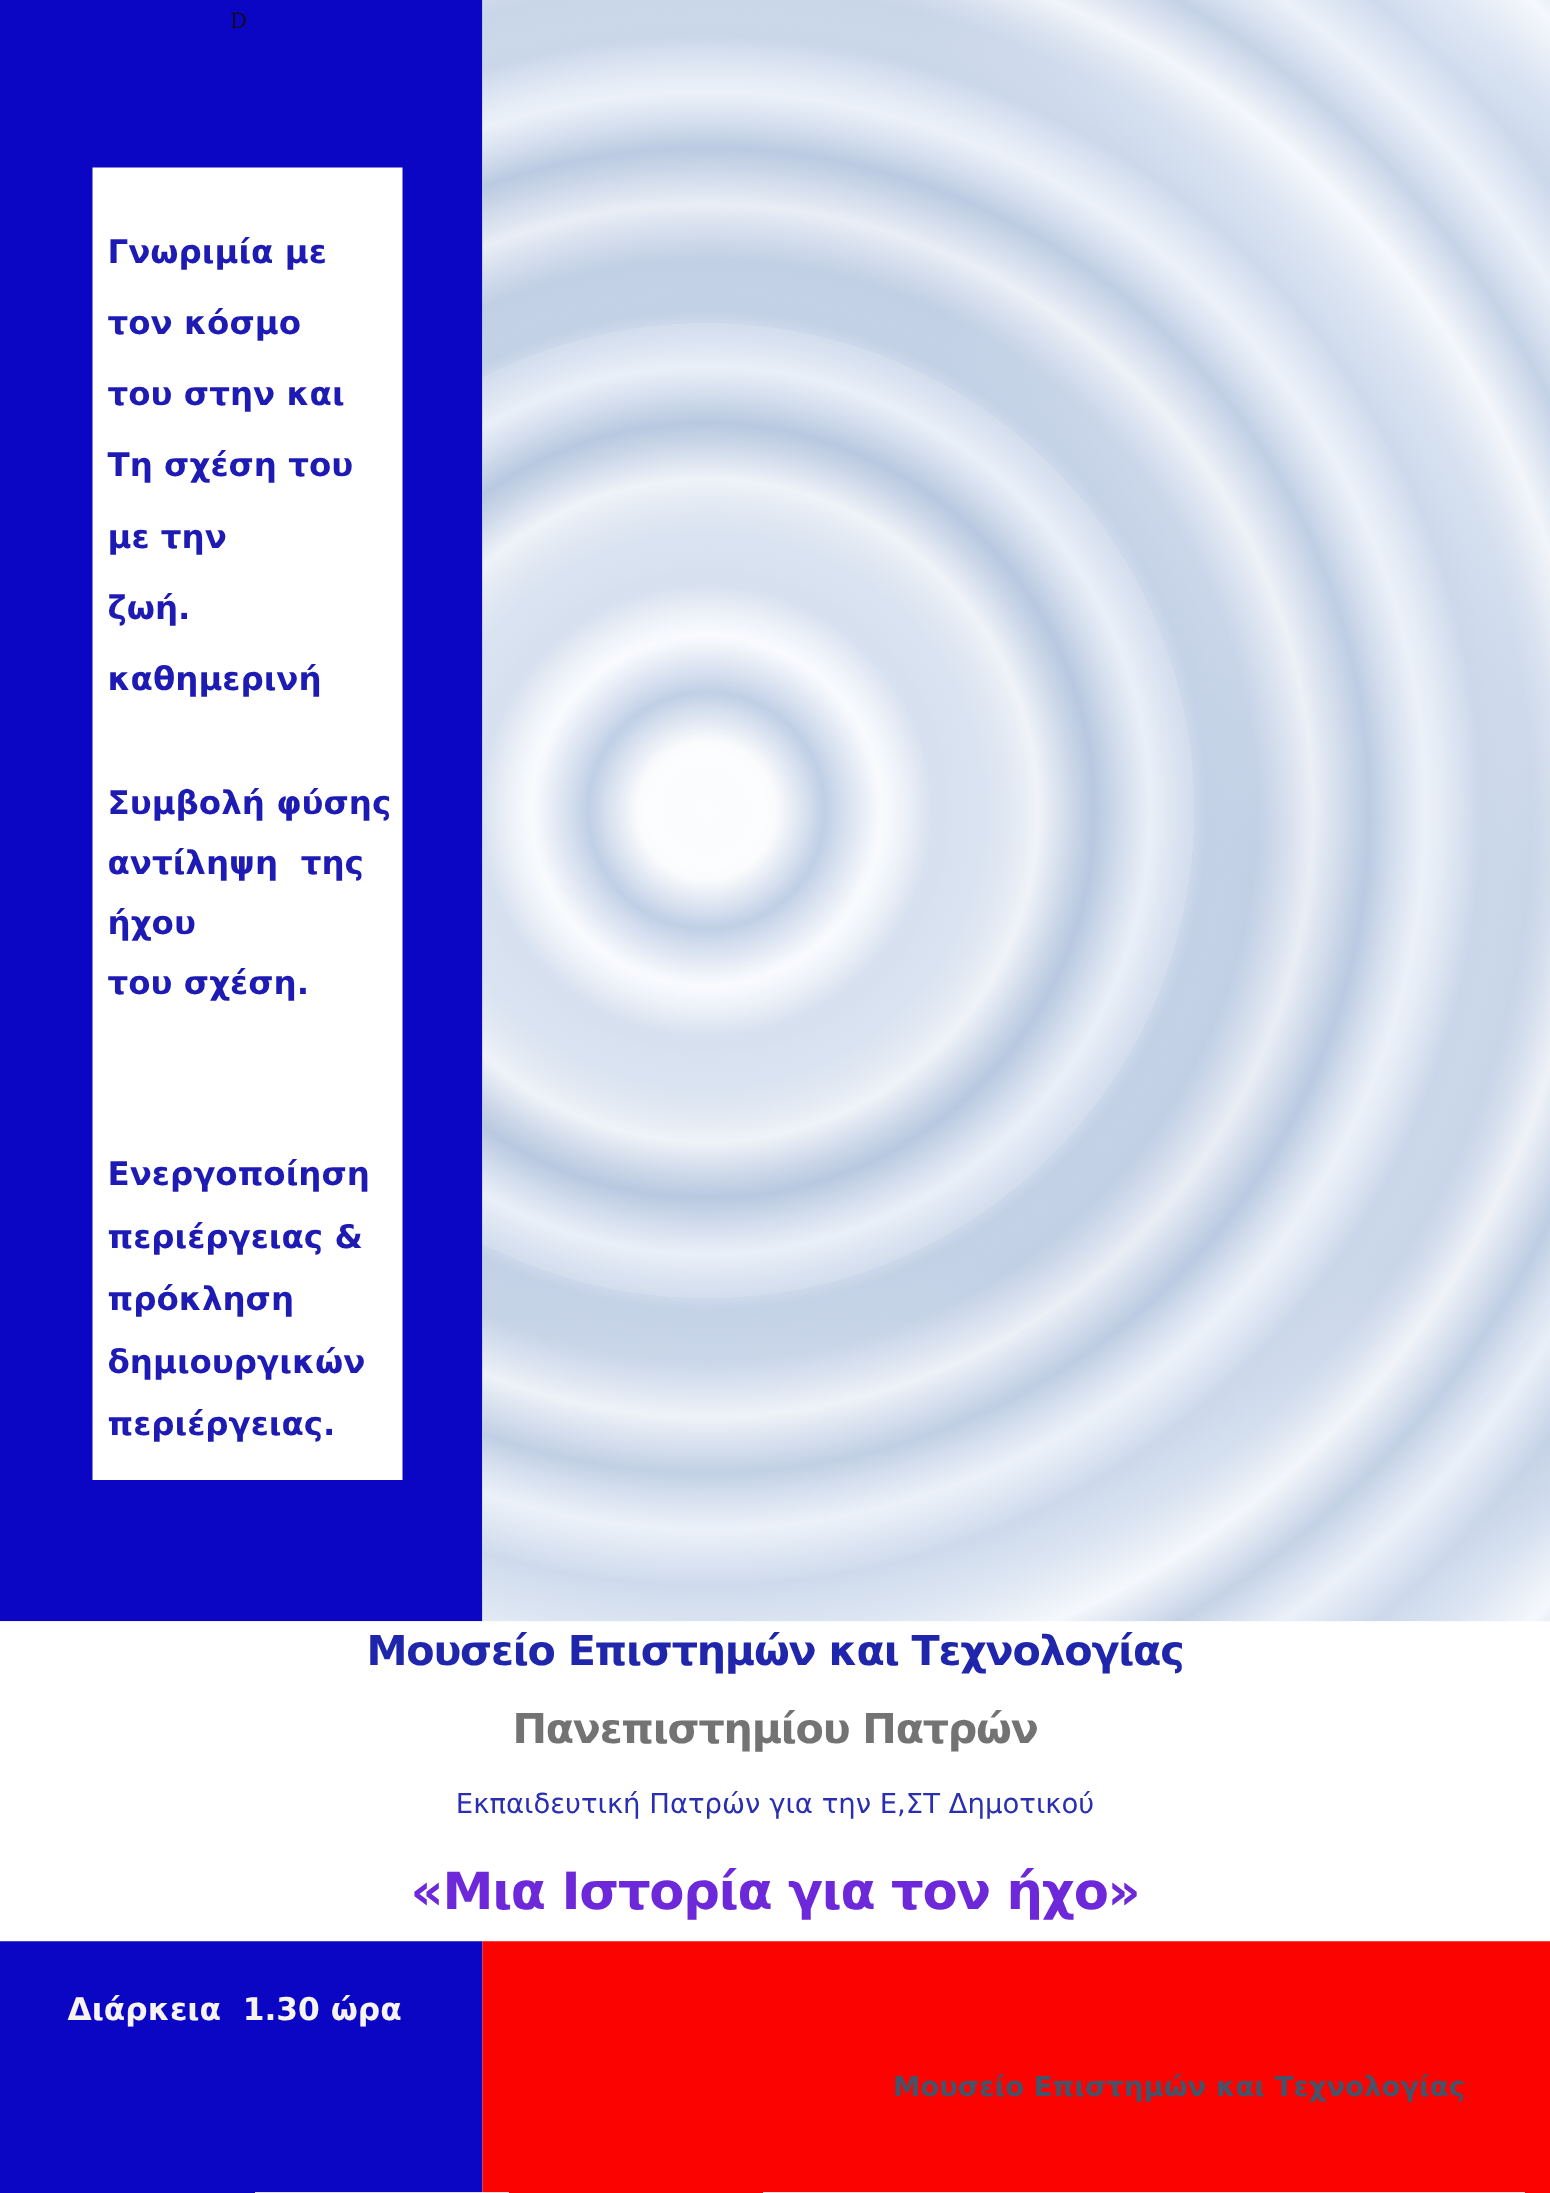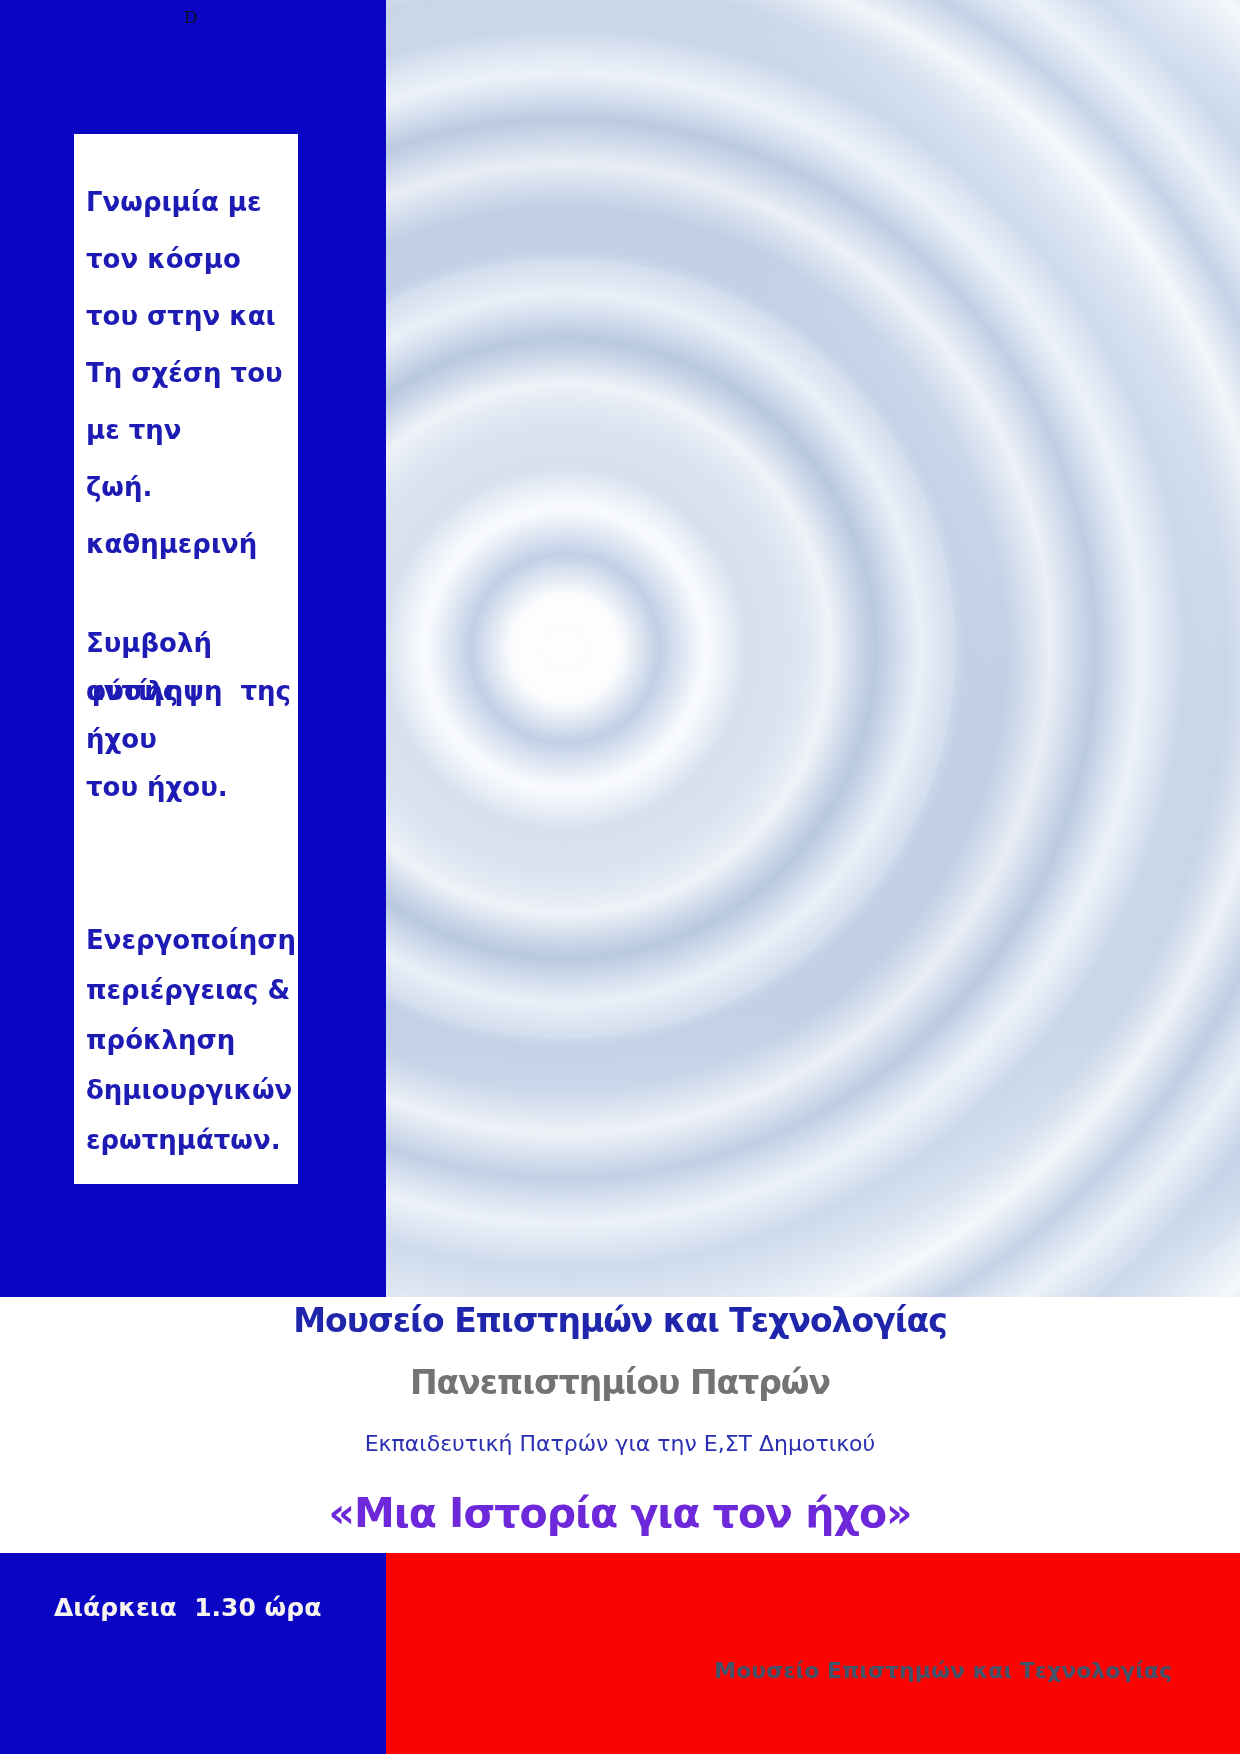--- a/index.html
+++ b/index.html
@@ -9,21 +9,21 @@
   }
   
   .sidebar{
     position:absolute;left:0;top:0;width:386px;height:1297px;background:#0b06c4;
   }
   .stray-char{
     position:absolute;left:184px;top:7px;font-size:17px;line-height:20px;
     color:#0d0d24;font-family:"DejaVu Serif","Liberation Serif",serif;
   }
   .intro-card{
-    position:absolute;left:74px;top:134px;width:224px;height:1050px;
+    position:absolute;left:74px;top:134px;width:248px;height:1050px;
     background:#ffffff;box-sizing:border-box;padding:40px 6px 0 12px;
     color:#1d1bb4;font-weight:bold;font-size:26px;
   }
   .intro-card .line{white-space:pre-wrap;}
   .para-a .line{height:57px;line-height:57px;}
   .para-b{margin-top:46px;}
   .para-b .line{height:48px;line-height:48px;}
   .para-c{margin-top:104px;}
   .para-c .line{height:50px;line-height:50px;}
   .water{
@@ -73,28 +73,28 @@
         <div class="line">του στην και</div>
         <div class="line">Τη σχέση του</div>
         <div class="line">με την</div>
         <div class="line">ζωή.</div>
         <div class="line">καθημερινή</div>
       </div>
       <div class="para para-b">
         <div class="line">Συμβολή φύσης</div>
         <div class="line">αντίληψη  της</div>
         <div class="line">ήχου</div>
-        <div class="line">του ήχου.</div>
+        <div class="line">του σχέση.</div>
       </div>
       <div class="para para-c">
         <div class="line">Ενεργοποίηση</div>
         <div class="line">περιέργειας &amp;</div>
         <div class="line">πρόκληση</div>
         <div class="line">δημιουργικών</div>
-        <div class="line">ερωτημάτων.</div>
+        <div class="line">περιέργειας.</div>
       </div>
     </div>
   </div>
 
   <div class="water"></div>
 
   <div class="mid-band">
     <div class="museum-line1">Μουσείο Επιστημών και Τεχνολογίας</div>
     <div class="museum-line2">Πανεπιστημίου Πατρών</div>
     <div class="subtitle">Εκπαιδευτική Πατρών για την Ε,ΣΤ Δημοτικού</div>

